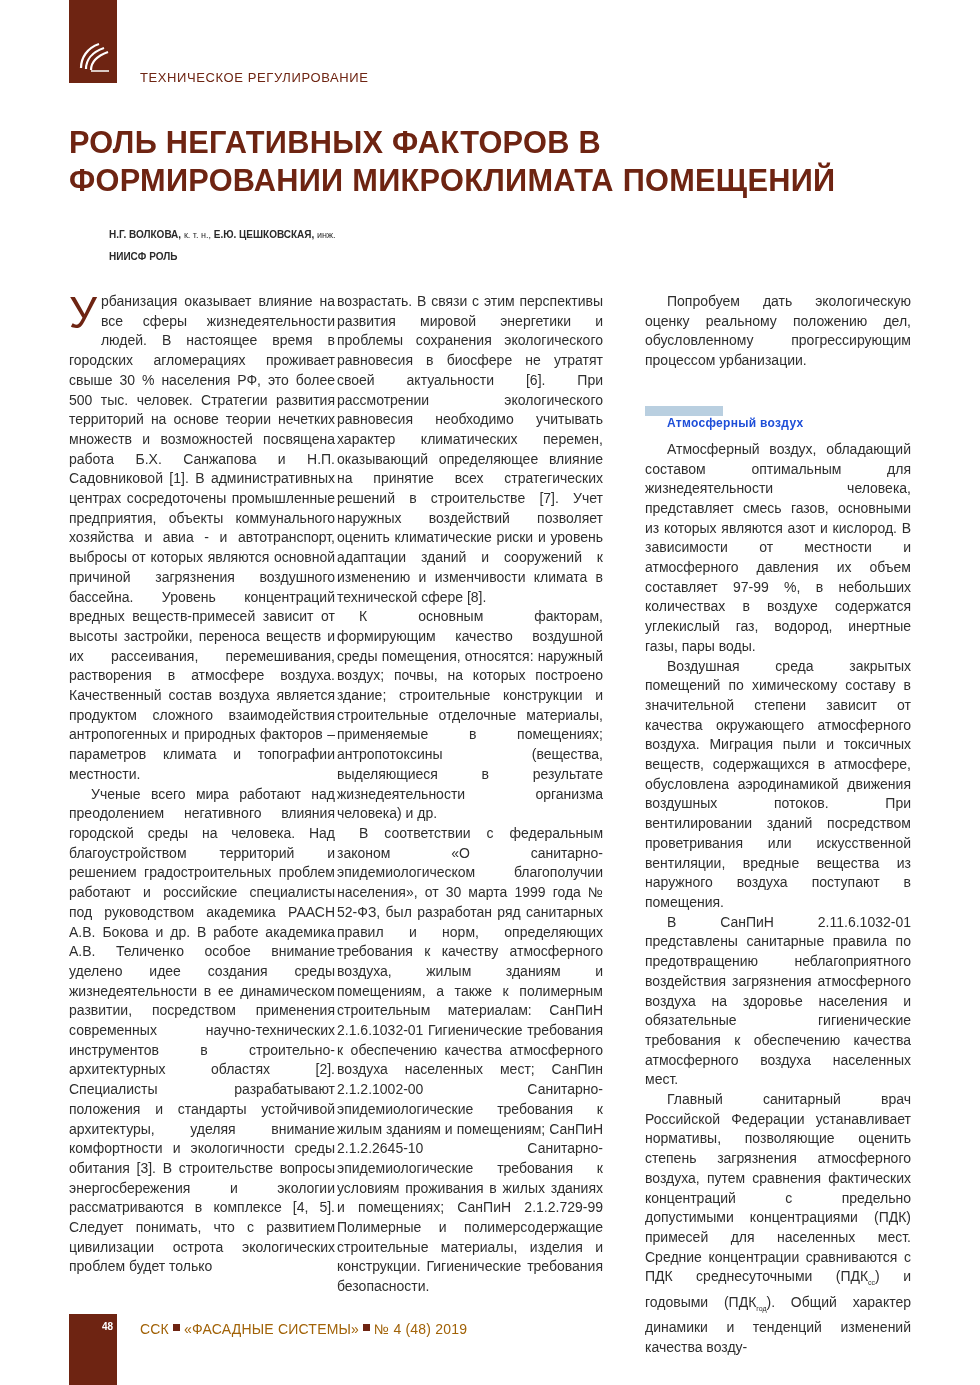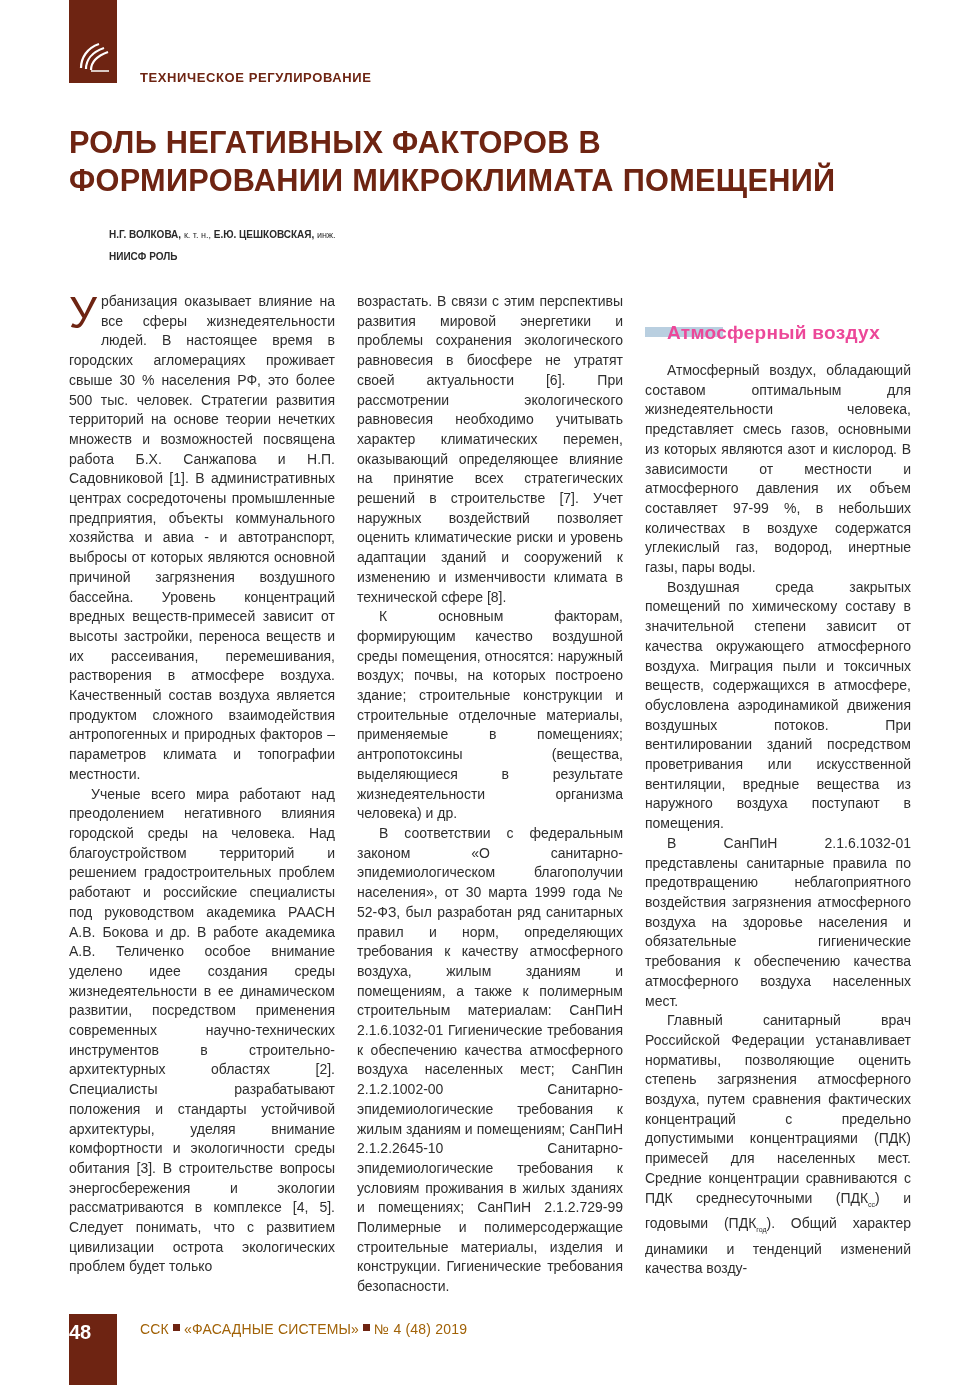--- a/index.html
+++ b/index.html
@@ -1,35 +1,35 @@
 <!DOCTYPE html>
 <html><head>
 <meta charset="utf-8">
 <style>
   html, body { margin: 0; padding: 0; background: #ffffff; }
   body { width: 980px; height: 1385px; position: relative; overflow: hidden; font-family: "Liberation Sans", sans-serif; color: #2a2a2a; }
   .top-bar { position: absolute; left: 69px; top: 0; width: 48px; height: 83px; background: #6e2412; }
   .logo { position: absolute; left: 6px; top: 38px; width: 36px; height: 36px; }
-  .section-label { position: absolute; left: 140px; top: 70px; font-size: 13px; font-weight: bold; letter-spacing: 0.6px; color: #6e2412; }
+  .section-label { position: absolute; left: 140px; top: 70px; font-size: 13px; font-weight: normal; letter-spacing: 0.6px; color: #6e2412; }
   .title { position: absolute; left: 69px; top: 123px; font-size: 32px; font-weight: bold; line-height: 38px; color: #6e2412; letter-spacing: 0.3px; transform: scaleX(0.96); transform-origin: left top; }
   .authors { position: absolute; left: 69px; top: 224px; font-size: 10px; font-weight: bold; color: #2a2a2a; line-height: 22px; margin-left: 40px; }
   .authors .deg { font-weight: normal; font-size: 9px; }
   .col { position: absolute; top: 292px; width: 266px; font-size: 14px; line-height: 19.7px; text-align: justify; color: #2e2e2e; }
   .col p { margin: 0; text-indent: 22px; }
   .col p.noindent { text-indent: 0; }
   .c1 { left: 69px; }
-  .c2 { left: 357px; }
+  .c2 { left: 337px; }
   .c3 { left: 645px; }
   .dropcap { float: left; font-size: 44px; line-height: 38px; color: #6e2412; margin: 2px 4px 0 0; font-family: "Liberation Sans", sans-serif; }
   .subhead { position: relative; margin: 27px 0 20px 0; height: 22px; }
   .subhead .bar { position: absolute; left: 0; top: 8px; width: 78px; height: 10px; background: #b9cfe0; }
-  .subhead .txt { position: absolute; left: 22px; top: 4px; font-size: 19px; font-weight: bold; color: #ec4899; letter-spacing: 0.3px; }
+  .subhead .txt { position: absolute; left: 22px; top: 16px; font-size: 12px; font-weight: bold; color: #1d4ed8; letter-spacing: 0.3px; }
   sub { font-size: 7px; }
   .footer-bar { position: absolute; left: 69px; top: 1314px; width: 48px; height: 71px; background: #6e2412; }
-  .page-num { position: absolute; left: 0; top: 7px; width: 44px; text-align: left; color: #ffffff; font-weight: bold; font-size: 20px; }
+  .page-num { position: absolute; left: 0; top: 7px; width: 44px; text-align: right; color: #ffffff; font-weight: bold; font-size: 10px; }
   .footer-text { position: absolute; left: 140px; top: 1321px; font-size: 14px; color: #a16207; letter-spacing: 0.2px; }
   .sq { display: inline-block; width: 7px; height: 7px; background: #6e2412; margin: 0 4px; vertical-align: 3px; }
 </style>
 </head>
 <body>
 
 <div class="top-bar">
   <svg class="logo" viewBox="0 0 36 36">
     <path d="M6 30 C6 20 12 10 24 6" stroke="#ffffff" stroke-width="2.2" fill="none"></path>
     <path d="M11 31 C11 22 17 14 29 10" stroke="#ffffff" stroke-width="2.2" fill="none"></path>
@@ -59,27 +59,28 @@
   <p>Ученые всего мира работают над преодолением негативного влияния городской среды на человека. Над благоустройством территорий и решением градостроительных проблем работают и российские специалисты под руководством академика РААСН А.В. Бокова и др. В работе академика А.В. Теличенко особое внимание уделено идее создания среды жизнедеятельности в ее динамическом развитии, посредством применения современных научно-технических инструментов в строительно-архитектурных областях [2]. Специалисты разрабатывают положения и стандарты устойчивой архитектуры, уделяя внимание комфортности и экологичности среды обитания [3]. В строительстве вопросы энергосбережения и экологии рассматриваются в комплексе [4, 5]. Следует понимать, что с развитием цивилизации острота экологических проблем будет только</p>
 </div>
 
 <div class="col c2">
   <p class="noindent">возрастать. В связи с этим перспективы развития мировой энергетики и проблемы сохранения экологического равновесия в биосфере не утратят своей актуальности [6]. При рассмотрении экологического равновесия необходимо учитывать характер климатических перемен, оказывающий определяющее влияние на принятие всех стратегических решений в строительстве [7]. Учет наружных воздействий позволяет оценить климатические риски и уровень адаптации зданий и сооружений к изменению и изменчивости климата в технической сфере [8].</p>
   <p>К основным факторам, формирующим качество воздушной среды помещения, относятся: наружный воздух; почвы, на которых построено здание; строительные конструкции и строительные отделочные материалы, применяемые в помещениях; антропотоксины (вещества, выделяющиеся в результате жизнедеятельности организма человека) и др.</p>
   <p>В соответствии с федеральным законом «О санитарно-эпидемиологическом благополучии населения», от 30 марта 1999 года № 52-ФЗ, был разработан ряд санитарных правил и норм, определяющих требования к качеству атмосферного воздуха, жилым зданиям и помещениям, а также к полимерным строительным материалам: СанПиН 2.1.6.1032-01 Гигиенические требования к обеспечению качества атмосферного воздуха населенных мест; СанПин 2.1.2.1002-00 Санитарно-эпидемиологические требования к жилым зданиям и помещениям; СанПиН 2.1.2.2645-10 Санитарно-эпидемиологические требования к условиям проживания в жилых зданиях и помещениях; СанПиН 2.1.2.729-99 Полимерные и полимерсодержащие строительные материалы, изделия и конструкции. Гигиенические требования безопасности.</p>
 </div>
 
 <div class="col c3">
+  <p>Попробуем дать экологическую оценку реальному положению дел, обусловленному прогрессирующим процессом урбанизации.</p>
   <div class="subhead">
     <div class="bar"></div>
     <div class="txt">Атмосферный воздух</div>
   </div>
   <p>Атмосферный воздух, обладающий составом оптимальным для жизнедеятельности человека, представляет смесь газов, основными из которых являются азот и кислород. В зависимости от местности и атмосферного давления их объем составляет 97-99 %, в небольших количествах в воздухе содержатся углекислый газ, водород, инертные газы, пары воды.</p>
   <p>Воздушная среда закрытых помещений по химическому составу в значительной степени зависит от качества окружающего атмосферного воздуха. Миграция пыли и токсичных веществ, содержащихся в атмосфере, обусловлена аэродинамикой движения воздушных потоков. При вентилировании зданий посредством проветривания или искусственной вентиляции, вредные вещества из наружного воздуха поступают в помещения.</p>
-  <p>В СанПиН 2.1.6.1032-01 представлены санитарные правила по предотвращению неблагоприятного воздействия загрязнения атмосферного воздуха на здоровье населения и обязательные гигиенические требования к обеспечению качества атмосферного воздуха населенных мест.</p>
+  <p>В СанПиН 2.11.6.1032-01 представлены санитарные правила по предотвращению неблагоприятного воздействия загрязнения атмосферного воздуха на здоровье населения и обязательные гигиенические требования к обеспечению качества атмосферного воздуха населенных мест.</p>
   <p><span>Главный санитарный врач Российской Федерации устанавливает нормативы, позволяющие оценить степень загрязнения атмосферного воздуха, путем сравнения фактических концентраций с предельно допустимыми концентрациями (ПДК) примесей для населенных мест. Средние концентрации сравниваются с ПДК среднесуточными (ПДК</span><sub>сс</sub><span>) и годовыми (ПДК</span><sub>год</sub><span>). Общий характер динамики и тенденций изменений качества возду-</span></p>
 </div>
 
 <div class="footer-bar">
   <div class="page-num">48</div>
 </div>
 <div class="footer-text">
   <span>ССК</span><span class="sq"></span><span>«ФАСАДНЫЕ СИСТЕМЫ»</span><span class="sq"></span><span>№ 4 (48) 2019</span>
 </div>
 

